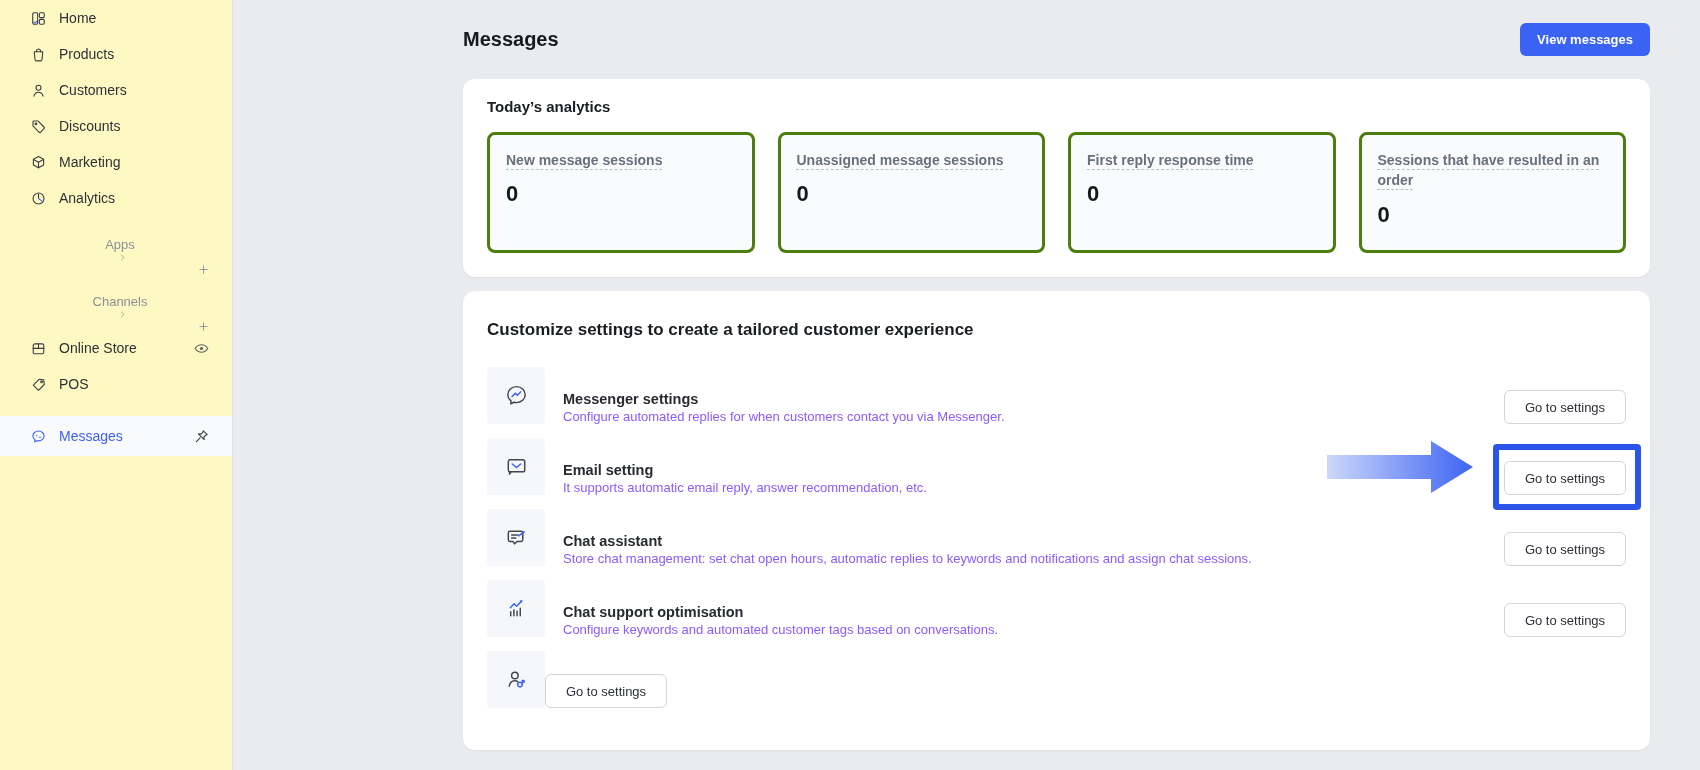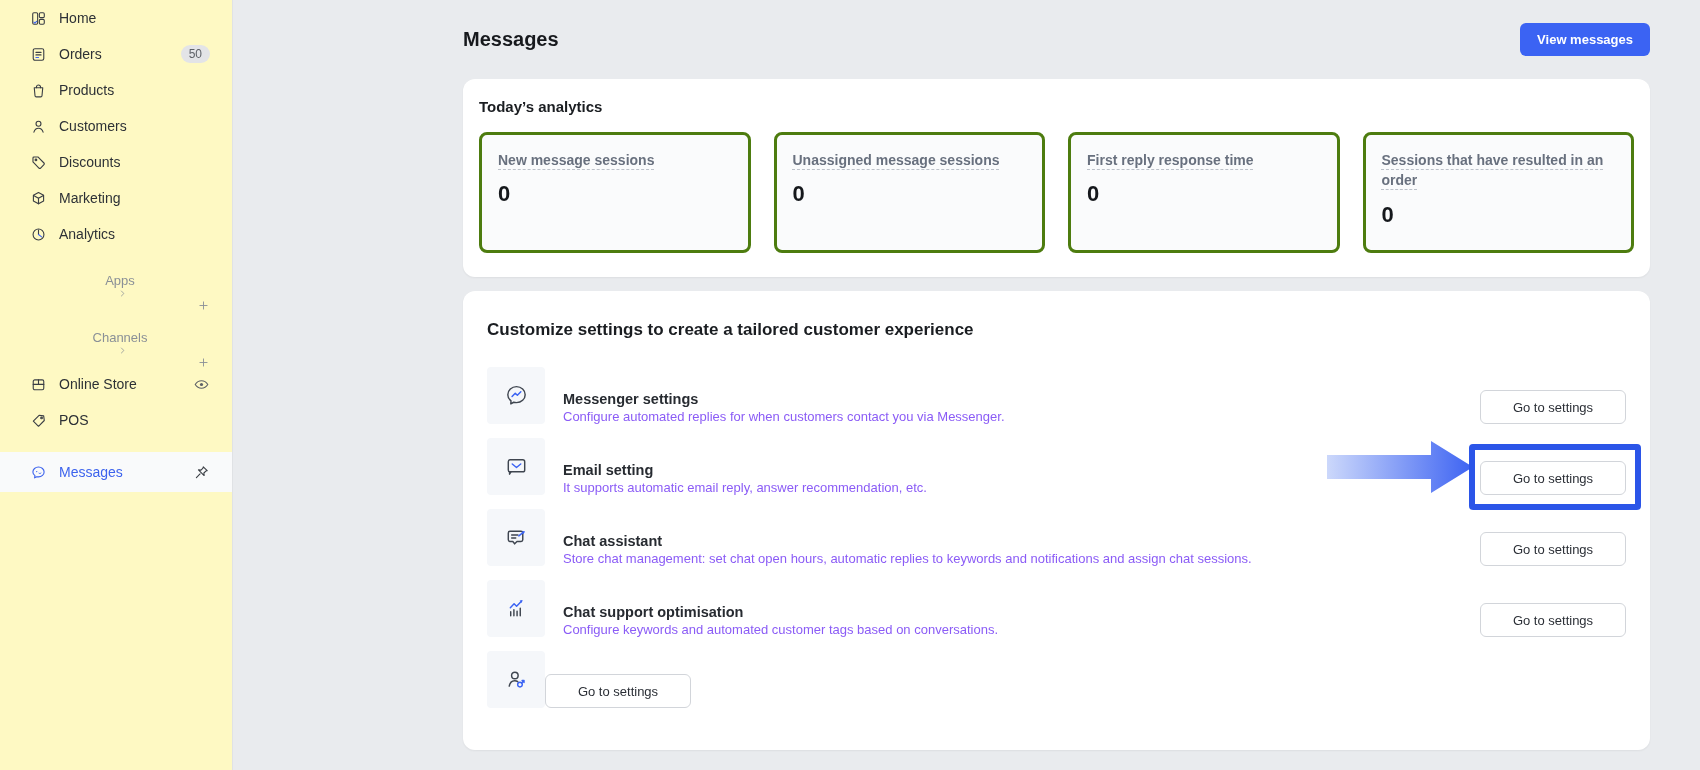--- a/index.html
+++ b/index.html
@@ -49,21 +49,21 @@
   .page-header { display:flex; align-items:center; justify-content:space-between; height:36px; }
   .page-title { font-size:20px; font-weight:700; color:#17191d; }
   .primary-btn {
     background:#3b63f3; color:#fff; border:none; border-radius:6px;
     height:33px; padding:0 17px; font-size:13px; font-weight:600;
     font-family:inherit; cursor:pointer;margin-left:44px;
   }
 
   .card { background:#fff; border-radius:12px; box-shadow:0 1px 2px rgba(30,33,38,.06); }
 
-  .analytics-card { margin-top:22px; padding:19px 16px 24px; }
+  .analytics-card { margin-top:22px; padding:19px 24px 24px; }
   .card-title-sm { font-size:15px; font-weight:700; color:#1a1d21; }
   .stats { display:grid; grid-template-columns:repeat(4,1fr); gap:23px; margin-top:17px; }
   .stat {
     background:#fafbfc; border:3px solid #4d7c0f; border-radius:8px;
     padding:15px 16px; height:121px;
   }
   .stat-label {
     display:inline; font-size:14px; font-weight:600; color:#68707e; line-height:1.45;
     text-decoration:underline dashed #bcc1c9; text-decoration-thickness:1px;
     text-underline-offset:4px; cursor:help;
@@ -77,21 +77,21 @@
   .srow:last-child { margin-bottom:0; }
   .tile {
     width:58px; height:57px; background:#f5f7fa; border-radius:4px;
     display:flex; align-items:center; justify-content:center; flex:none;
   }
   .srow-text { margin-left:18px; flex:1; padding-right:20px; }
   .srow-title { font-size:14.5px; font-weight:700; color:#272b31; }
   .srow-desc { font-size:13px; color:#8b5cf6; margin-top:2px; }
   .go-area { position:relative; flex:none; }
   .go-btn {
-    width:146px; height:34px; background:#fff; border:1px solid #d2d5da;
+    width:122px; height:34px; background:#fff; border:1px solid #d2d5da;
     border-radius:6px; font-size:13px; color:#2b2f36; font-family:inherit; cursor:pointer;
   }
   .highlight-border {
     position:absolute; left:-11px; right:-15px; top:-17px; bottom:-15px;
     border:6px solid #2b55e8; border-radius:4px; pointer-events:none;
   }
   .arrow-wrap { position:absolute; right:153px; top:50%; transform:translateY(-50%); width:146px; height:54px; pointer-events:none; }
 
   svg { display:block; }
   .s-dark  { stroke:#3a3e44; stroke-width:1.3; fill:none; stroke-linecap:round; stroke-linejoin:round; }
@@ -113,31 +113,20 @@
         <svg width="17" height="17" viewBox="0 0 20 20">
             <rect class="s-dark" x="3.2" y="3.2" width="5.8" height="13.6" rx="1.4"></rect>
             <rect class="s-dark" x="11" y="3.2" width="5.8" height="5.8" rx="1.4"></rect>
             <rect class="s-dark" x="11" y="11" width="5.8" height="5.8" rx="1.4"></rect>
             <path class="s-blue" stroke-width="1.2" d="M4.6 14.3l1.2 1.2 1.9-2.1"></path>
           </svg>
       </span>
       <span>Home</span>
     </div>
 
-    <div class="side-item">
-      <span class="icn">
-        <svg width="17" height="17" viewBox="0 0 20 20">
-            <rect class="s-dark" x="3.8" y="3.2" width="12.4" height="13.6" rx="2"></rect>
-            <path class="s-dark" d="M7 7.5h6M7 10.5h6"></path>
-            <path class="s-blue" d="M7 13.5h3"></path>
-          </svg>
-      </span>
-      <span>Orders</span>
-      <span class="badge">50</span>
-    </div>
 
     <div class="side-item">
       <span class="icn">
         <svg width="17" height="17" viewBox="0 0 20 20">
             <path class="s-dark" d="M5 6.8h10l-.9 9.3a1.5 1.5 0 0 1-1.5 1.4H7.4a1.5 1.5 0 0 1-1.5-1.4L5 6.8z"></path>
             <path class="s-dark" d="M7.6 6.8V5.9a2.4 2.4 0 0 1 4.8 0v.9"></path>
           </svg>
       </span>
       <span>Products</span>
     </div>

